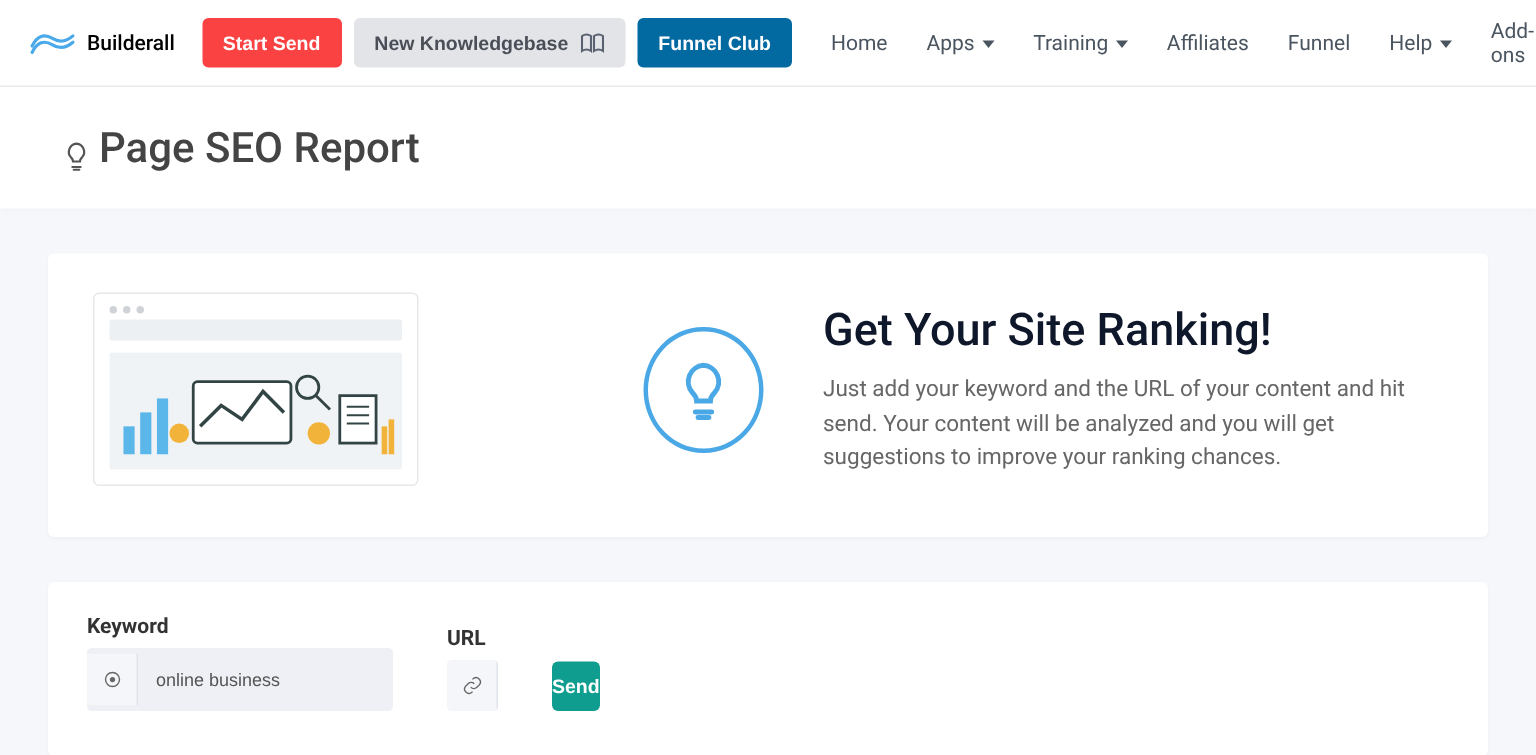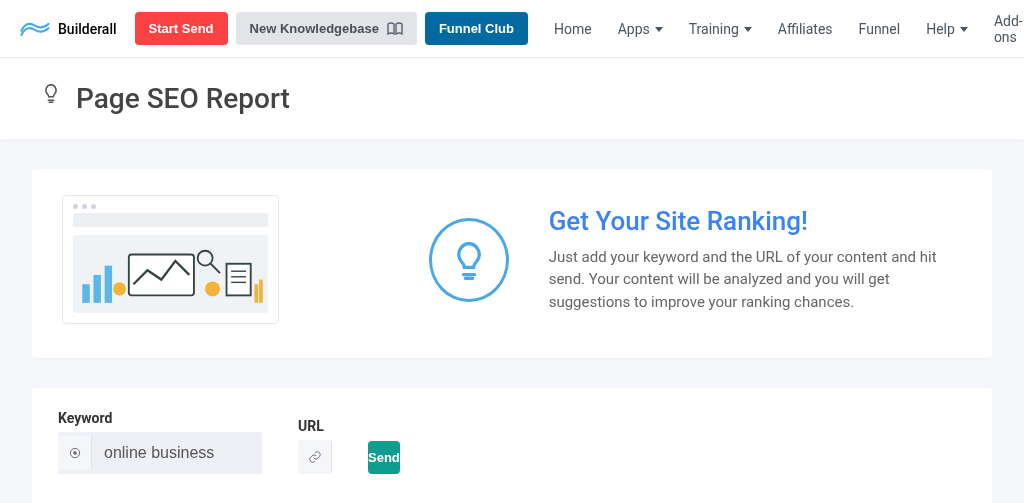--- a/index.html
+++ b/index.html
@@ -8,40 +8,40 @@
   .logo { display: flex; align-items: center; gap: 6px; margin-right: 10px; }
   .logo svg { width: 34px; height: 28px; }
   .logo-text { font-size: 14px; font-weight: 500; color: #000000; }
   .btn { padding: 9px 14px; border-radius: 4px; font-size: 13px; font-weight: 600; cursor: pointer; border: none; white-space: nowrap; }
   .btn-red { background: #fb4242; color: #fff; }
   .btn-gray { background: #e2e4e8; color: #4a4f57; display: inline-flex; align-items: center; gap: 8px; }
   .btn-green { background: #0369a1; color: #fff; }
   .nav { display: flex; align-items: center; gap: 26px; margin-left: 18px; }
   .nav-item { font-size: 14px; color: #4a5560; cursor: pointer; display: flex; align-items: center; gap: 5px; }
   .chev { width: 0; height: 0; border-left: 4px solid transparent; border-right: 4px solid transparent; border-top: 5px solid #4a5560; margin-top: 2px; }
-  .title-row { background: #fff; padding: 24px 40px; display: flex; align-items: flex-start; gap: 14px; box-shadow: 0 2px 4px rgba(0,0,0,0.02); margin-bottom: 30px; }
+  .title-row { background: #fff; padding: 24px 40px; display: flex; align-items: flex-end; gap: 4px; box-shadow: 0 2px 4px rgba(0,0,0,0.02); margin-bottom: 30px; }
   .title-row h1 { font-size: 28px; font-weight: 500; color: #444; }
   .bulb-icon { width: 22px; height: 22px; }
   .content { padding: 0 32px; }
   .hero { background: #fff; padding: 26px 30px 34px; display: flex; align-items: center; gap: 40px; border-radius: 4px; box-shadow: 0 1px 3px rgba(0,0,0,0.03); }
   .illus { width: 230px; border: 1px solid #e6e8ea; border-radius: 4px; padding: 8px 10px 10px; }
   .illus-dots { display:flex; gap:4px; margin-bottom:4px;}
   .illus-dots span { width:5px;height:5px;border-radius:50%;background:#cfd3d8;display:inline-block;}
   .illus-bar { height:14px; background:#edf0f3; border-radius:2px; margin-bottom:8px;}
   .illus-draw { height: 78px; background:#f0f3f6; position:relative; border-radius:2px; }
   .illus-draw svg { position:absolute; top:0; left:0; width:100%; height:100%;}
   .hero-icon { width: 84px; height: 84px; border: 3px solid #4ba8e6; border-radius: 50%; display:flex; align-items:center; justify-content:center; margin-left: 110px; }
-  .hero-text h2 { font-size: 26px; color: #3b82f6; font-weight: 500; margin-bottom: 10px; }
+  .hero-text h2 { font-size: 30px; color: #0f172a; font-weight: 500; margin-bottom: 10px; }
   .hero-text p { font-size: 15px; color: #666; line-height: 1.5; max-width: 440px; }
   .form-card { margin-top: 30px; background: #fff; padding: 22px 26px 30px; border-radius: 4px; box-shadow: 0 1px 3px rgba(0,0,0,0.03); display: flex; gap: 36px; align-items: flex-end; }
   .form-group { display:flex; flex-direction:column; gap:6px; }
   .form-group label { font-size: 14px; font-weight: 700; color: #333; }
   .input-wrap { display:flex; align-items:center; background: #eef0f5; border-radius: 3px; overflow:hidden; }
   .input-pre { width: 34px; height: 34px; display:flex; align-items:center; justify-content:center; background:#f5f6fa; border-right:1px solid #e0e3e9; }
-  .input-wrap input { border:none; background:transparent; height:42px; padding: 0 12px; font-size: 16px; color:#555; outline:none; }
+  .input-wrap input { border:none; background:transparent; height:42px; padding: 0 12px; font-size: 12px; color:#555; outline:none; }
   .kw input { width: 170px; }
   .url input { width: 290px; }
   .btn-send { background:#0f9d8f; color:#fff; padding: 9px 0; border-radius:4px; font-size:13px; font-weight:600; border:none; cursor:pointer; }
   .book-icon { color:#5a6170; }
 </style>
 </head>
 <body>
 
 <div class="topbar">
   <div class="logo">

